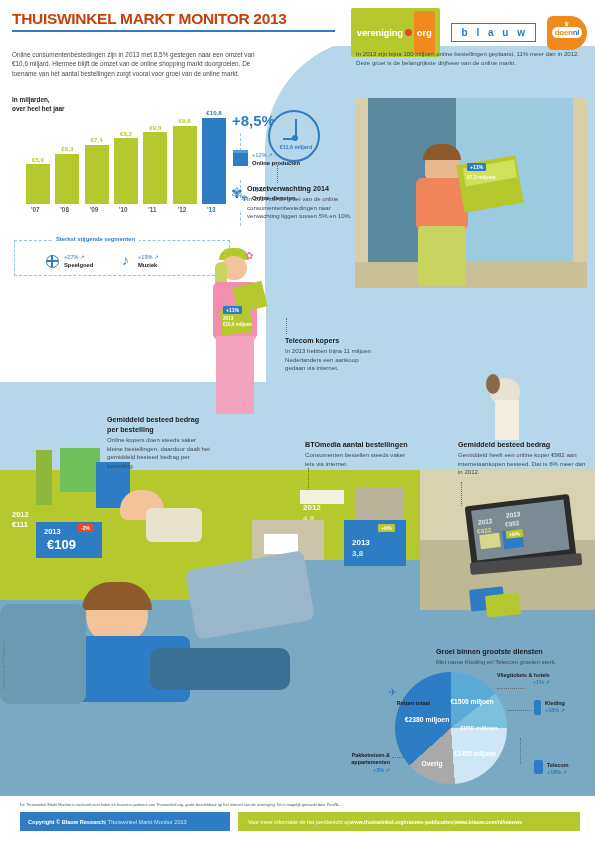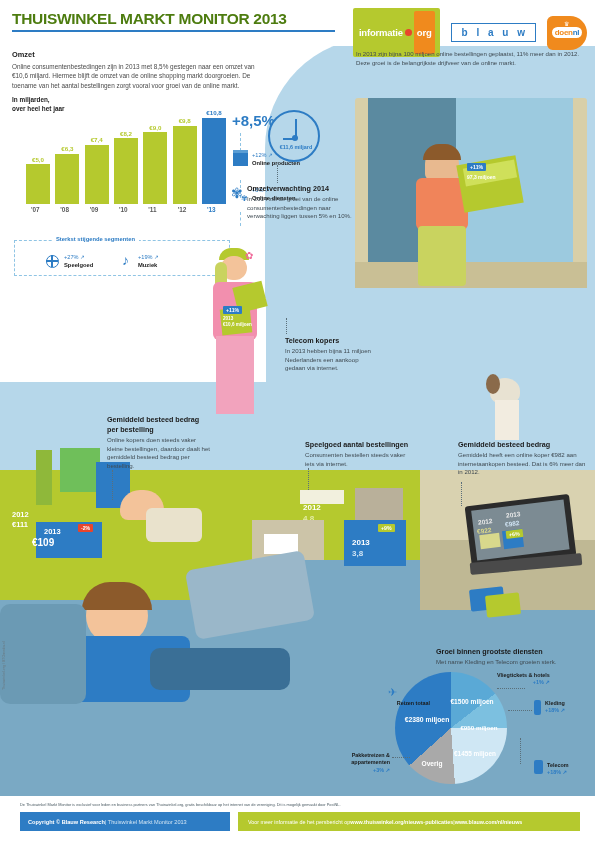--- a/index.html
+++ b/index.html
@@ -8,21 +8,21 @@
     font-family: "Liberation Sans", sans-serif;
     background: #ffffff;
     position: relative;
     overflow: hidden;
     color: #3a3a3a;
   }
   .page { position: relative; width: 595px; height: 842px; background:#fff; }
 
   
   .header { position:absolute; left:0; top:0; width:595px; height:46px; background:#fff; }
-  .title { position:absolute; left:12px; top:10px; font-size:15.5px; font-weight:bold; letter-spacing:-0.3px; color:#4d7c0f; }
+  .title { position:absolute; left:12px; top:10px; font-size:15.5px; font-weight:bold; letter-spacing:-0.3px; color:#c2410c; }
   .title-rule { position:absolute; left:12px; top:30px; width:323px; height:1.6px; background:#2d7cc4; }
   .logos { position:absolute; right:8px; top:8px; display:flex; align-items:center; gap:11px; }
   .logo-tw { background:#b5c92e; color:#fff; font-size:9.5px; font-weight:bold; padding:3px 5px 3px 6px; border-radius:2px; display:flex; align-items:center; gap:2px; letter-spacing:-0.2px;}
   .logo-tw .dot { width:7px; height:7px; border-radius:50%; background:#e8452c; display:inline-block; }
   .logo-tw .org { background:#f08a1d; color:#fff; padding:16px 3px; border-radius:2px; }
   .logo-blauw { border:1.4px solid #2d7cc4; color:#2d7cc4; font-size:10px; font-weight:bold; letter-spacing:3px; padding:3px 7px 3px 10px; }
   .logo-post { width:40px; height:34px; background:#f08a1d; border-radius:6px 18px 18px 6px; position:relative; display:flex; align-items:center; justify-content:center;}
   .logo-post .pl { background:#fff; color:#f08a1d; font-size:8px; font-weight:bold; padding:1px 3px; border-radius:7px; letter-spacing:-0.3px;}
   .logo-post .pl i { color:#2d7cc4; font-style:normal; }
   .logo-post .crown { position:absolute; top:4px; left:17px; font-size:6px; color:#fff; }
@@ -143,34 +143,33 @@
   <div class="sky-round"></div>
   <div class="sky-strip"></div>
   <div class="white-notch"></div>
   <div class="sky-mid"></div>
 
   <div class="header">
     <div class="title">THUISWINKEL MARKT MONITOR 2013</div>
     <div class="title-rule"></div>
     <div class="logos">
       <div class="logo-tw">
-        <span>informatie</span>
+        <span>vereniging</span>
         <span class="dot"></span>
         <span class="org">org</span>
       </div>
       <div class="logo-blauw">b l a u w</div>
       <div class="logo-post">
         <span class="crown">♛</span>
         <span class="pl"><span>doen</span><i>nl</i></span>
       </div>
     </div>
   </div>
 
   <div class="omzet">
-    <div class="h-small">Omzet</div>
     <div class="p-small">Online consumentenbestedingen zijn in 2013 met 8,5% gestegen naar een omzet van €10,6 miljard. Hiermee blijft de omzet van de online shopping markt doorgroeien. De toename van het aantal bestellingen zorgt vooral voor groei van de online markt.</div>
   </div>
 
   <div class="chart-caption">
     <div>In miljarden,</div>
     <div>over heel het jaar</div>
   </div>
 
   <div class="chart" id="barchart">
       <div class="bar-col" style="left: 0px;">
@@ -305,21 +304,21 @@
   <div class="giftbox" style="left:36px; top:450px; width:16px; height:68px; background:#8fb83a;"></div>
   <div class="giftbox" style="left:60px; top:448px; width:40px; height:44px; background:#6fbf5a;"></div>
   <div class="giftbox" style="left:96px; top:462px; width:34px; height:46px; background:#2d7cc4;"></div>
   <div class="boxlbl" style="left:12px; top:512px; font-size:7px;">2012</div>
   <div class="boxlbl" style="left:12px; top:521px; font-size:7px;">€111</div>
   <div class="giftbox" style="left:4px; top:505px; width:62px; height:36px; background:#b5c92e;"></div>
   <div class="boxlbl" style="left:12px; top:510px; font-size:7.5px; z-index:3;">2012</div>
   <div class="boxlbl" style="left:12px; top:520px; font-size:7.5px; z-index:3;">€111</div>
   <div class="giftbox" style="left:36px; top:522px; width:66px; height:36px; background:#2d7cc4;"></div>
   <div class="boxlbl" style="left:44px; top:527px; font-size:7.5px; z-index:3;">2013</div>
-  <div class="boxlbl" style="left:32px; top:537px; font-size:10px; z-index:3;">€109</div>
+  <div class="boxlbl" style="left:47px; top:537px; font-size:13px; z-index:3;">€109</div>
   <div class="badge red" style="left:78px; top:524px; z-index:4;">-2%</div>
 
   <div class="tb" style="left:107px; top:415px; width:104px;">
     <div class="h">Gemiddeld besteed bedrag</div>
     <div class="h" style="margin-top:-1px;">per bestelling</div>
     <div class="p">Online kopers doen steeds vaker kleine bestellingen, daardoor daalt het gemiddeld besteed bedrag per bestelling.</div>
   </div>
   <div class="leader-v" style="left:112px; top:470px; height:30px;"></div>
 
   <div style="position:absolute; left:120px; top:490px; width:44px; height:30px; background:#f3c39a; border-radius:20px 20px 8px 8px;"></div>
@@ -331,21 +330,21 @@
   <div class="boxlbl" style="left:303px; top:514px; font-size:8px; color:#e3eda6;">4,8</div>
   <div class="giftbox" style="left:252px; top:520px; width:72px; height:40px; background:#ccc4a8;"></div>
   <div class="giftbox" style="left:264px; top:534px; width:34px; height:20px; background:#fff;"></div>
   <div class="giftbox" style="left:355px; top:488px; width:48px; height:44px; background:#b9b09a;"></div>
   <div class="giftbox" style="left:344px; top:520px; width:62px; height:46px; background:#2d7cc4;"></div>
   <div class="badge green" style="left:378px; top:524px; z-index:4;">+9%</div>
   <div class="boxlbl" style="left:352px; top:538px; font-size:8px; z-index:4;">2013</div>
   <div class="boxlbl" style="left:352px; top:549px; font-size:8px; color:#cfe3f3; z-index:4;">3,8</div>
 
   <div class="tb" style="left:305px; top:440px; width:108px;">
-    <div class="h">Speelgoed aantal bestellingen</div>
+    <div class="h">BTOmedia aantal bestellingen</div>
     <div class="p">Consumenten bestellen steeds vaker iets via internet.</div>
   </div>
   <div class="leader-v" style="left:308px; top:468px; height:22px;"></div>
 
   <div class="tb" style="left:458px; top:440px; width:130px;">
     <div class="h">Gemiddeld besteed bedrag</div>
     <div class="p">Gemiddeld heeft een online koper €982 aan internetaankopen besteed. Dat is 6% meer dan in 2012.</div>
   </div>
   <div class="leader-v" style="left:461px; top:482px; height:24px;"></div>
 

